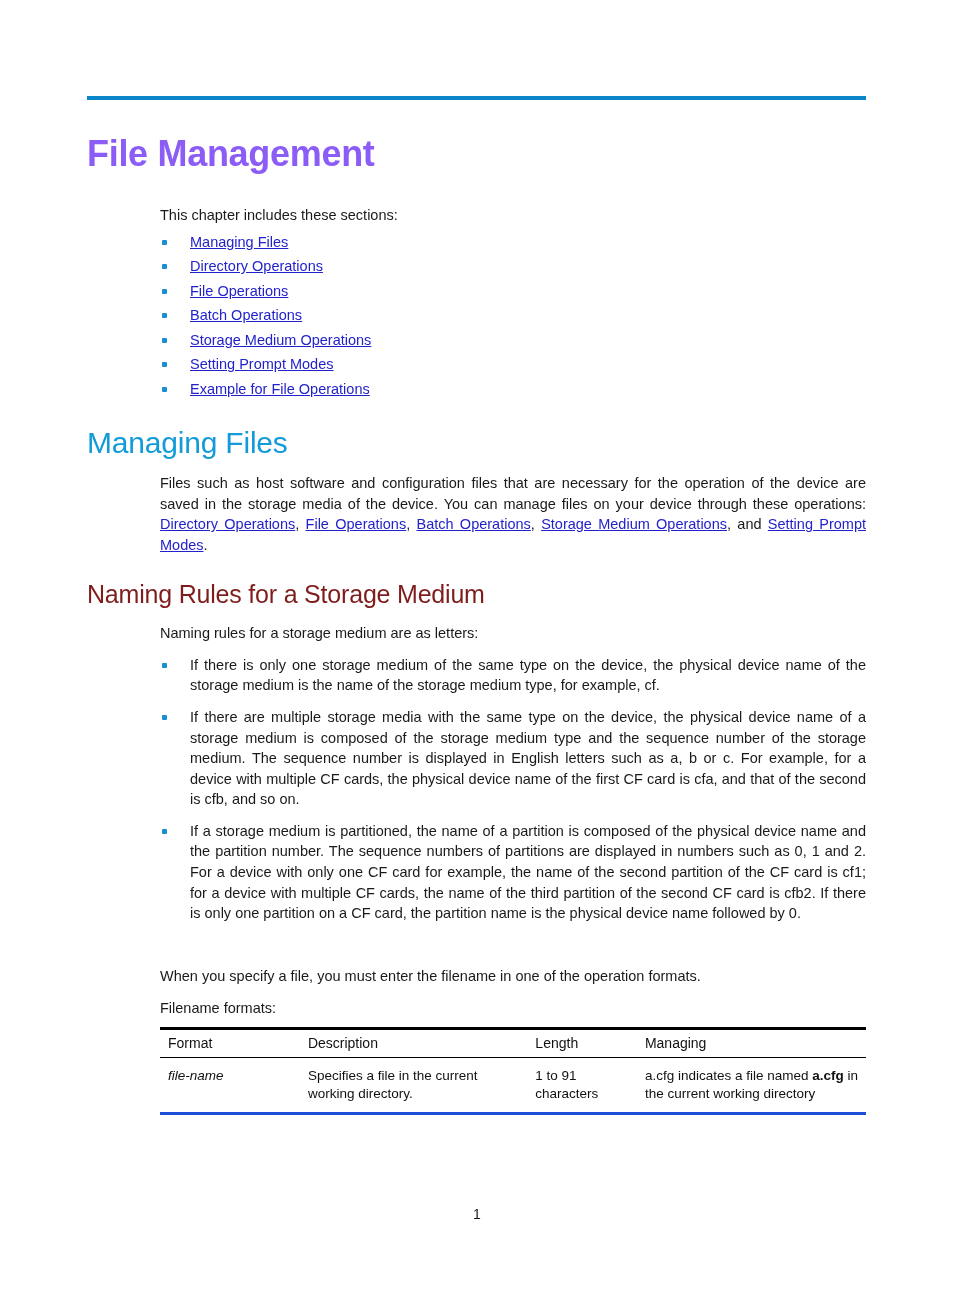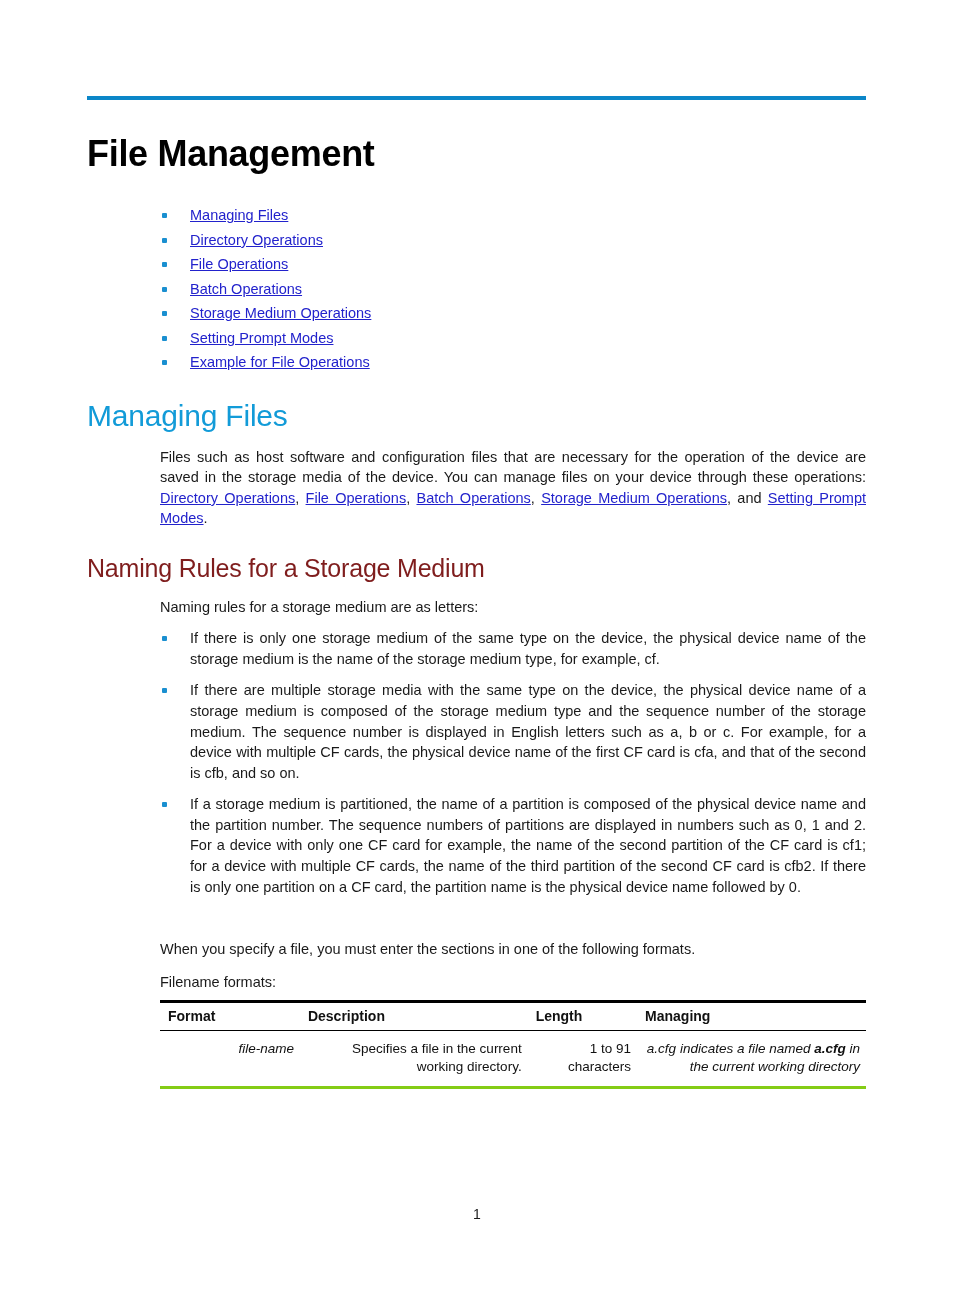--- a/index.html
+++ b/index.html
@@ -31,21 +31,21 @@
     width: 779px;
     height: 4px;
     background: #0b86c8;
   }
   .chapter-title {
     position: absolute;
     left: 87px;
     top: 108px;
     font-size: 36px;
     font-weight: bold;
-    color: #000000;
+    color: #8b5cf6;
     letter-spacing: -0.3px;
     line-height: 1.2;
     white-space: nowrap;
   }
 
   
   .content {
     position: absolute;
     left: 87px;
     top: 205px;
@@ -119,39 +119,38 @@
     padding-left: 73px;
   }
   table.fmt {
     border-collapse: collapse;
     width: 706px;
     font-size: 13.5px;
     color: #111;
   }
   table.fmt thead th {
     text-align: left;
-    font-weight: bold;
+    font-weight: normal;
     font-size: 14px;
     padding: 5px 6px 6px 8px;
     border-top: 3px solid #000;
     border-bottom: 1.5px solid #000;
     vertical-align: bottom;
     white-space: nowrap;
   }
   table.fmt tbody td {
     padding: 9px 6px 10px 8px;
-    border-bottom: 3px solid #84cc16;
+    border-bottom: 3px solid #1d4ed8;
     vertical-align: top;
     line-height: 1.32;
-    text-align: right;
   }
   td.c-format { width: 137px; font-style: italic; }
   td.c-desc   { width: 233px; }
   td.c-len    { width: 100px; }
-  td.c-ex     { width: 236px; font-style: italic; }
+  td.c-ex     { width: 236px; }
   th.c-format { width: 137px; }
   th.c-desc   { width: 233px; }
   th.c-len    { width: 100px; }
   th.c-ex     { width: 236px; }
   .bold { font-weight: bold; }
 
   
   .page-number {
     position: absolute;
     left: 0;
@@ -165,20 +164,21 @@
 </head>
 <body>
 
 <div class="page">
 
   <div class="title-rule"></div>
   <h1 class="chapter-title">File Management</h1>
 
   <div class="content">
 
+    <p class="body nojust">This chapter includes these sections:</p>
 
     <ul class="bullets">
       <li>
         <span class="dot"></span>
         <a class="doclink" href="#">Managing Files</a>
       </li>
       <li>
         <span class="dot"></span>
         <a class="doclink" href="#">Directory Operations</a>
       </li>
@@ -224,21 +224,21 @@
         <span>If there are multiple storage media with the same type on the device, the physical device name of a storage medium is composed of the storage medium type and the sequence number of the storage medium. The sequence number is displayed in English letters such as a, b or c. For example, for a device with multiple CF cards, the physical device name of the first CF card is cfa, and that of the second is cfb, and so on.</span>
       </li>
       <li>
         <span class="dot"></span>
         <span>If a storage medium is partitioned, the name of a partition is composed of the physical device name and the partition number. The sequence numbers of partitions are displayed in numbers such as 0, 1 and 2. For a device with only one CF card for example, the name of the second partition of the CF card is cf1; for a device with multiple CF cards, the name of the third partition of the second CF card is cfb2. If there is only one partition on a CF card, the partition name is the physical device name followed by 0.</span>
       </li>
     </ul>
 
     <div style="height:17px"></div>
     <div style="height:14px"></div>
-    <p class="body nojust">When you specify a file, you must enter the sections in one of the following formats.</p>
+    <p class="body nojust">When you specify a file, you must enter the filename in one of the operation formats.</p>
     <div style="height:6px"></div>
     <p class="body nojust">Filename formats:</p>
     <div style="height:2px"></div>
 
     <div class="table-wrap">
       <table class="fmt">
         <thead>
           <tr>
             <th class="c-format">Format</th>
             <th class="c-desc">Description</th>

